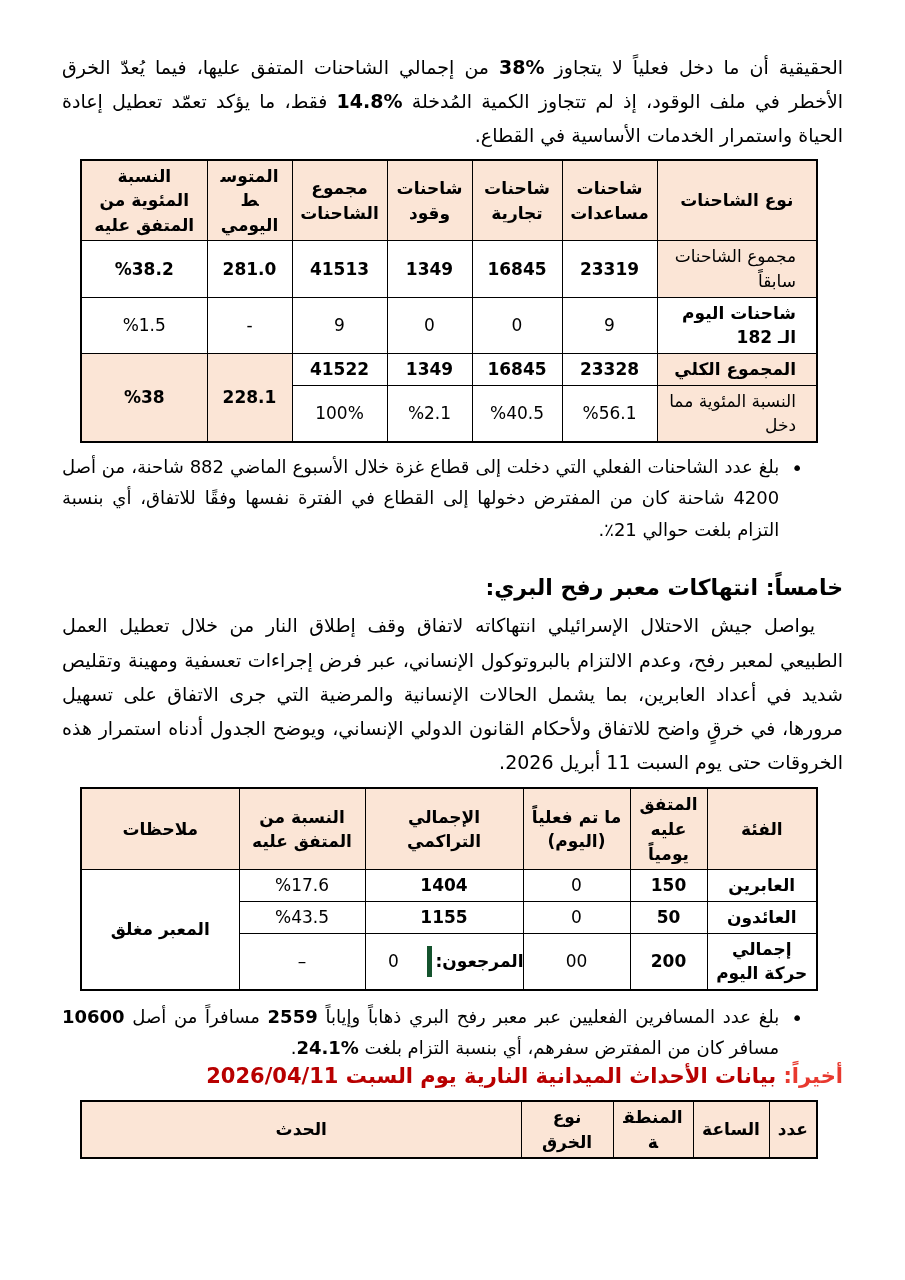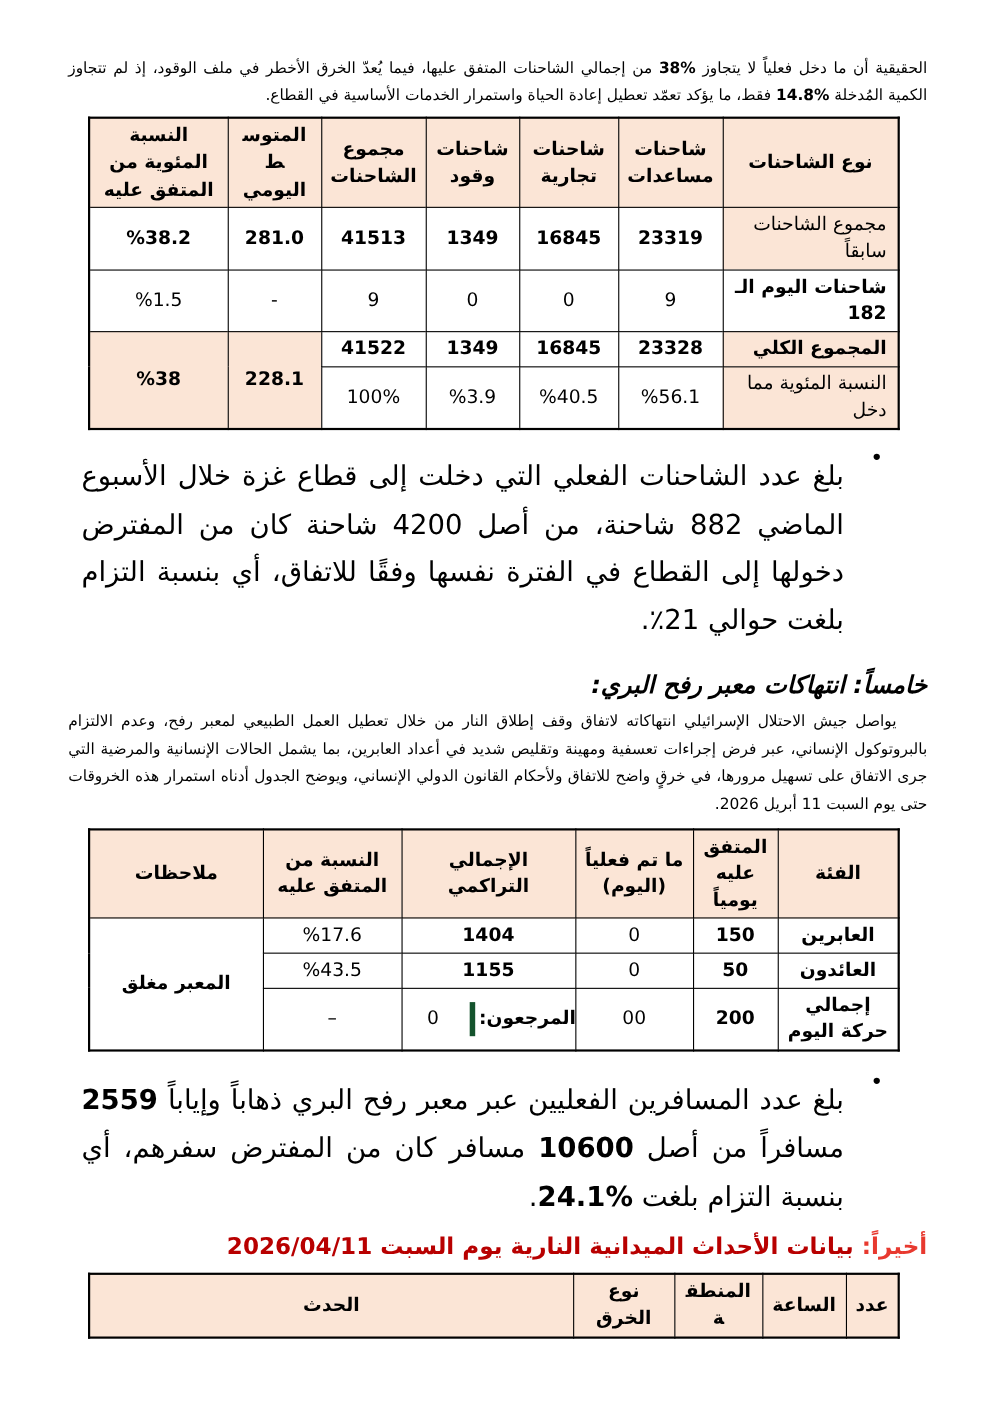--- a/index.html
+++ b/index.html
@@ -3,47 +3,47 @@
 <meta charset="utf-8">
 <style>
   html,body{margin:0;padding:0;}
   body{
     width:905px;height:1280px;background:#ffffff;overflow:hidden;
     font-family:"DejaVu Sans","Liberation Sans",sans-serif;
     color:#000;direction:rtl;
   }
   .page{padding:50px 62px 0 62px;box-sizing:border-box;}
   .body-text{
-    font-size:14px;line-height:1.8;text-align:justify;margin:0;
+    font-size:19px;line-height:1.8;text-align:justify;margin:0;
   }
   .indent{text-indent:28px;}
   b,.b{font-weight:700;}
   .num{direction:ltr;unicode-bidi:embed;}
   
   table.tbl{
     border-collapse:collapse;table-layout:fixed;width:736px;
     margin:0 25px 0 0;border:2px solid #000;
   }
   table.tbl th,table.tbl td{
     border:1px solid #000;text-align:center;vertical-align:middle;
     font-size:17px;padding:3px 5px;line-height:1.45;word-wrap:break-word;
   }
   table.tbl th{background:#fbe5d6;font-weight:700;}
   .peach{background:#fbe5d6;}
-  .t1 td.lbl{text-align:right;padding-right:10px;}
+  .t1 td.lbl{text-align:right;padding-right:20px;}
   .split{display:flex;align-items:stretch;margin:-3px -5px;}
   .split > div{flex:1;display:flex;align-items:center;justify-content:center;padding:3px 4px;}
   .split > div:first-child{border-left:5px solid #14532d;flex:1.4;}
   
   .bullet{display:flex;padding-right:40px;margin-top:8px;}
   .bullet .marker{font-size:20px;line-height:1.7;margin-left:12px;flex:0 0 auto;}
-  .bullet .btxt{font-size:25px;line-height:1.75;text-align:justify;margin:12px;flex:1;}
+  .bullet .btxt{font-size:18px;line-height:1.75;text-align:justify;margin:0;flex:1;}
   
   h2{font-size:22px;font-weight:700;margin:0;text-align:right;}
-  .h-sec5{margin-top:13px;margin-bottom:8px;font-style:italic;}
+  .h-sec5{margin-top:30px;margin-bottom:8px;}
   .h-final{margin-bottom:12px;font-size:21px;}
   .red-light{color:#e8392f;}
   .red-dark{color:#b80000;}
 </style>
 </head>
 <body>
 
 <div class="page">
 
   <p class="body-text"><span>الحقيقية أن ما دخل فعلياً لا يتجاوز </span><b class="num" dir="ltr">38%</b><span> من إجمالي الشاحنات المتفق عليها، فيما يُعدّ الخرق الأخطر في ملف الوقود، إذ لم تتجاوز الكمية المُدخلة </span><b class="num" dir="ltr">14.8%</b><span> فقط، ما يؤكد تعمّد تعطيل إعادة الحياة واستمرار الخدمات الأساسية في القطاع.</span></p>
@@ -92,21 +92,21 @@
       <td class="num b" dir="ltr">16845</td>
       <td class="num b" dir="ltr">1349</td>
       <td class="num b" dir="ltr">41522</td>
       <td class="num b peach" dir="ltr" rowspan="2">228.1</td>
       <td class="num b peach" dir="ltr" rowspan="2">%38</td>
     </tr>
     <tr>
       <td class="lbl peach">النسبة المئوية مما دخل</td>
       <td class="num" dir="ltr">%56.1</td>
       <td class="num" dir="ltr">%40.5</td>
-      <td class="num" dir="ltr">%3.9</td>
+      <td class="num" dir="ltr">%2.1</td>
       <td class="num" dir="ltr">100%</td>
     </tr>
   </tbody>
     </table>
 
   <div class="bullet">
     <span class="marker">•</span>
     <p class="btxt"><span>بلغ عدد الشاحنات الفعلي التي دخلت إلى قطاع غزة خلال الأسبوع الماضي </span><span class="num" dir="ltr">882</span><span> شاحنة، من أصل </span><span class="num" dir="ltr">4200</span><span> شاحنة كان من المفترض دخولها إلى القطاع في الفترة نفسها وفقًا للاتفاق، أي بنسبة التزام بلغت حوالي 21٪.</span></p>
   </div>
 

